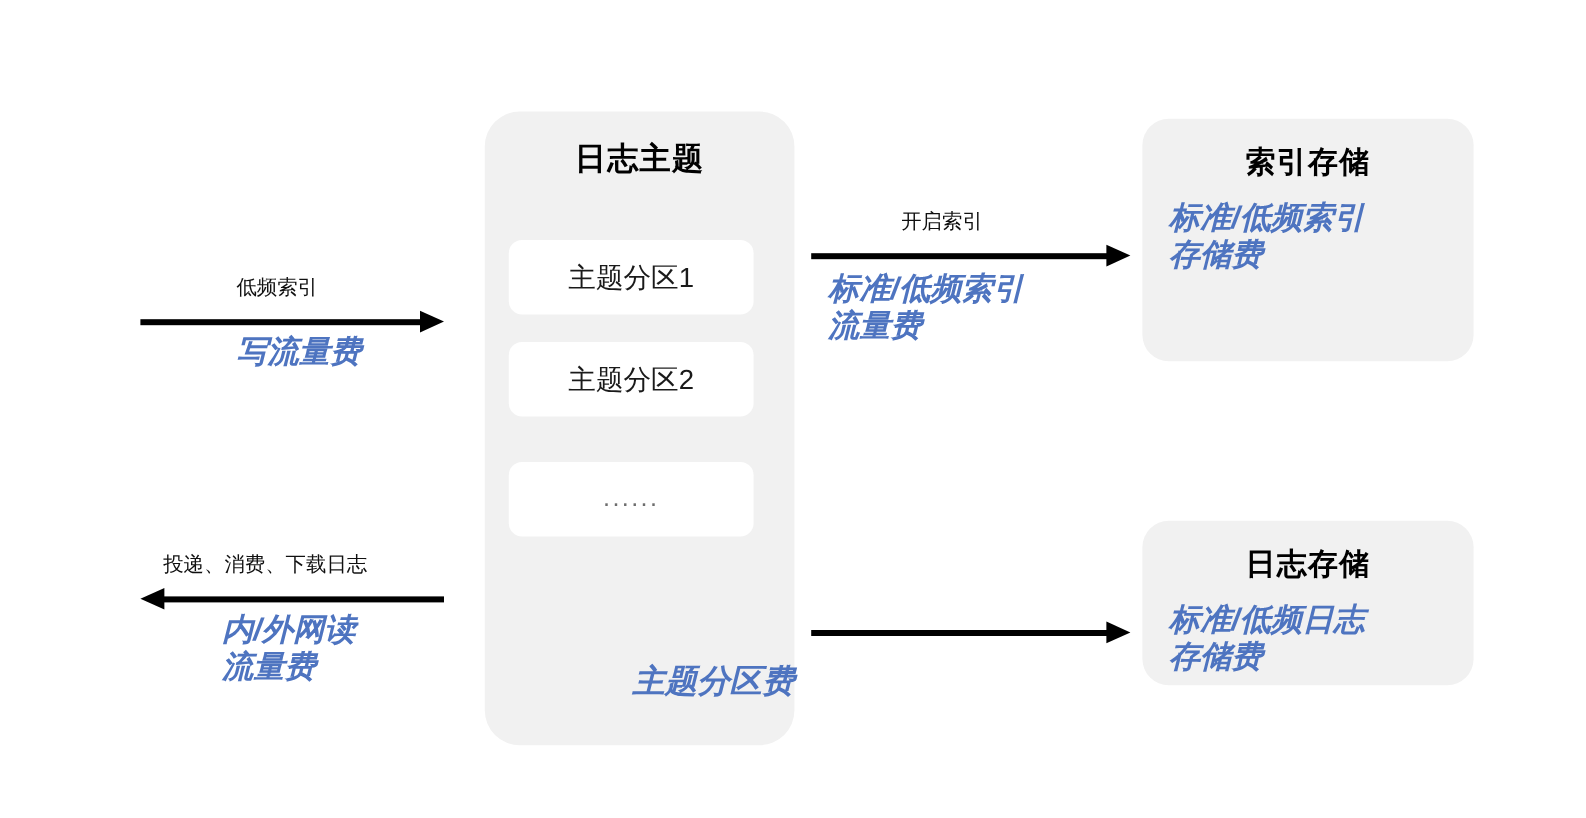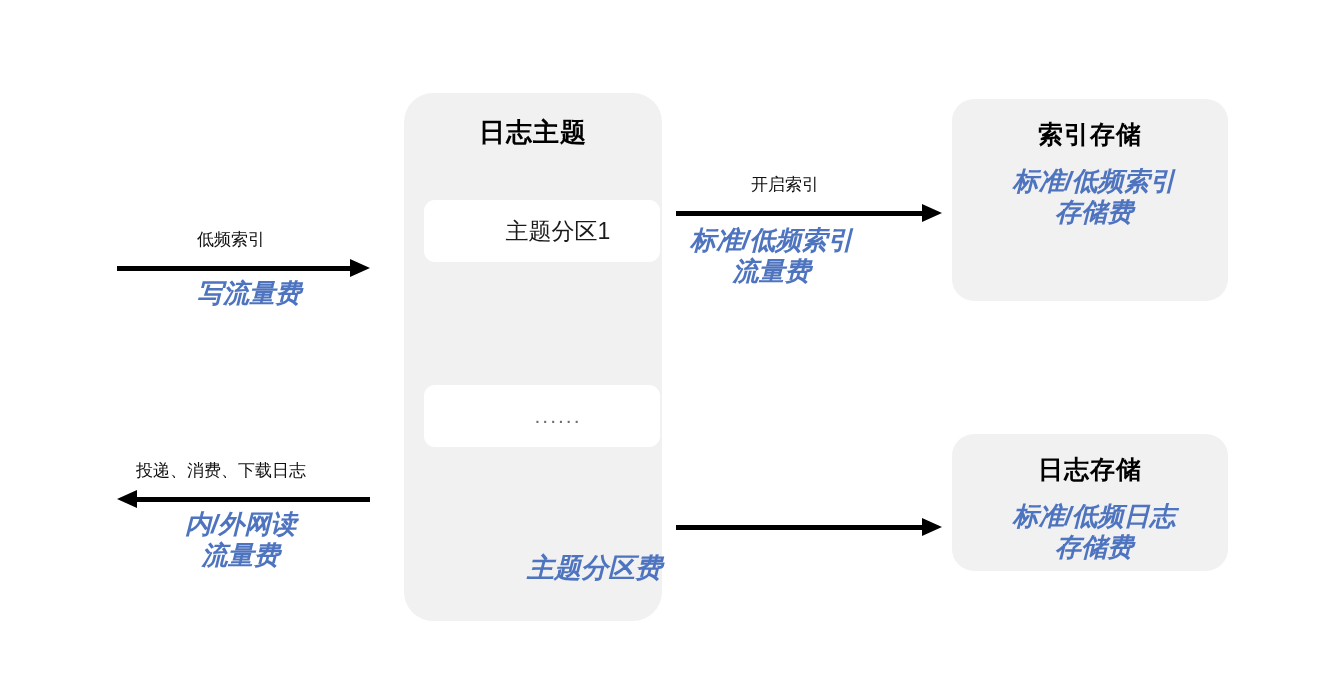--- a/index.html
+++ b/index.html
@@ -66,21 +66,20 @@
     font-size: 25px;
   }
 
   
   .fee {
     color: #4e74c0;
     font-weight: bold;
     font-style: italic;
     line-height: 1.18;
     white-space: pre-line;
-    text-align: center;
   }
   .panel-fee {
     position: absolute;
     left: 22px;
     right: 14px;
     font-size: 26px;
   }
   #index-storage-panel .panel-fee { top: 67px; }
   #log-storage-panel .panel-fee { top: 67px; }
 
@@ -90,21 +89,20 @@
     left: 20px;
     width: 204px;
     height: 62px;
     background: #ffffff;
     border-radius: 11px;
     display: flex;
     align-items: center;
     justify-content: center;
     font-size: 23px;
     color: #1a1a1a;
-    padding-left: 32px;
   }
   .partition.ellipsis {
     font-size: 21px;
     color: #6d6d6d;
     letter-spacing: 2px;
   }
   #partition-0 { top: 107px; }
   #partition-1 { top: 192px; }
   #partition-2 { top: 292px; }
   #partition-3 { top: 387px; }
@@ -180,20 +178,21 @@
 </style>
 </head>
 <body>
 
 <div id="canvas">
 
   <div class="panel" id="topic-panel">
     <div class="panel-title">日志主题</div>
 
     <div class="partition" id="partition-0">主题分区1</div>
+    <div class="partition" id="partition-1">主题分区2</div>
     <div class="partition ellipsis" id="partition-2">......</div>
 
     <div class="fee" id="topic-fee">主题分区费</div>
   </div>
 
   <div class="panel" id="index-storage-panel">
     <div class="panel-title">索引存储</div>
     <div class="fee panel-fee">标准/低频索引
 存储费</div>
   </div>

